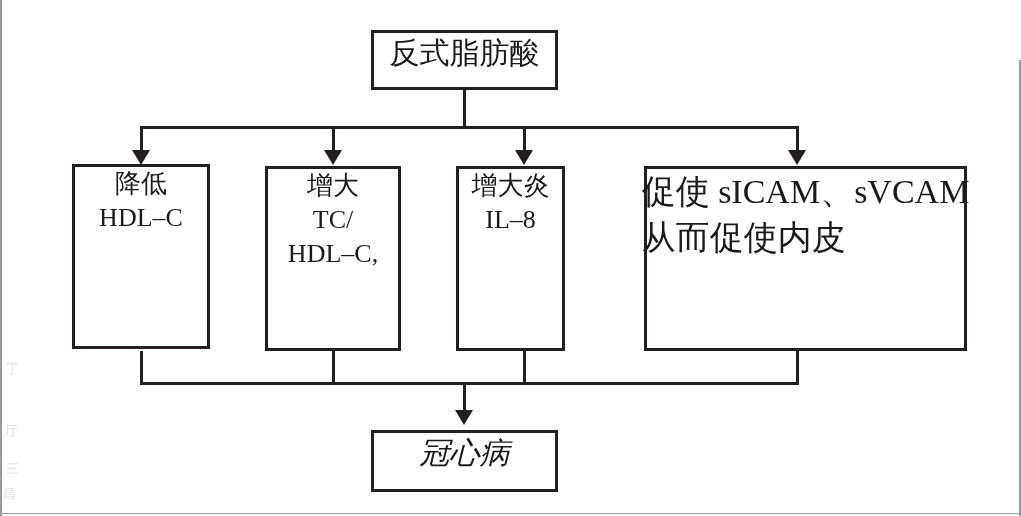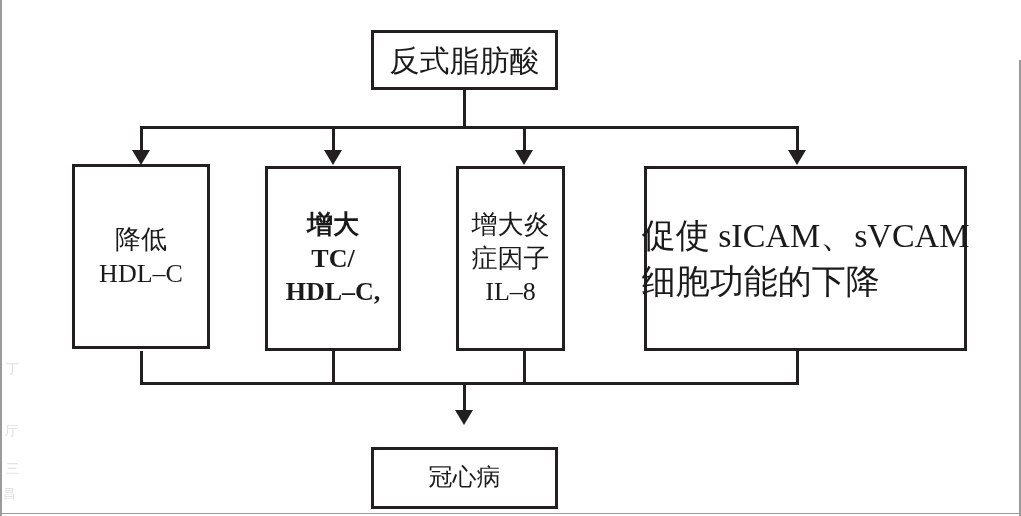--- a/index.html
+++ b/index.html
@@ -37,38 +37,37 @@
     user-select: none;
   }
 
   
   .node {
     position: absolute;
     box-sizing: border-box;
     border: 3px solid #231f20;
     background: #ffffff;
     display: flex;
-    align-items: center;
     justify-content: center;
     color: #1a1a1a;
   }
   .node .lines {
     text-align: center;
     line-height: 1.30;
   }
   .node .line {
     white-space: pre;
     display: block;
   }
 
   #node-top     { left: 371px; top: 30px;  width: 187px; height: 60px;  font-size: 30px; }
-  #node-bottom  { left: 371px; top: 447px; width: 187px; height: 62px;  font-size: 24px; }
+  #node-bottom  { left: 371px; top: 430px; width: 187px; height: 62px;  font-size: 30px; font-style: italic; }
 
   #node-hdl     { left: 72px;  top: 164px; width: 138px; height: 185px; font-size: 26px; }
-  #node-tc      { left: 265px; top: 166px; width: 136px; height: 185px; font-size: 26px; font-weight: bold; }
+  #node-tc      { left: 265px; top: 166px; width: 136px; height: 185px; font-size: 26px; }
   #node-inflam  { left: 456px; top: 166px; width: 109px; height: 185px; font-size: 26px; }
   #node-adhes   { left: 644px; top: 166px; width: 323px; height: 185px; font-size: 34px; }
 
   #node-adhes .lines { line-height: 1.34; }
   #node-adhes .line { text-align: left; }
 
   
   .conn {
     position: absolute;
     background: #231f20;
@@ -132,29 +131,28 @@
     <div class="lines">
       <span class="line">增大</span>
       <span class="line">TC/</span>
       <span class="line">HDL–C,</span>
     </div>
   </div>
 
   <div class="node" id="node-inflam">
     <div class="lines">
       <span class="line">增大炎</span>
-      <span class="line">症因子</span>
       <span class="line">IL–8</span>
     </div>
   </div>
 
   <div class="node" id="node-adhes">
     <div class="lines">
       <span class="line">促使 sICAM、sVCAM</span>
-      <span class="line">细胞功能的下降</span>
+      <span class="line">从而促使内皮</span>
     </div>
   </div>
 
   <div class="conn v" style="left:140px; top:351px; height:34px;"></div>
   <div class="conn v" style="left:332px; top:351px; height:34px;"></div>
   <div class="conn v" style="left:523px; top:351px; height:34px;"></div>
   <div class="conn v" style="left:796px; top:351px; height:34px;"></div>
 
   <div class="conn h" style="left:140px; top:382px; width:659px;"></div>
 

